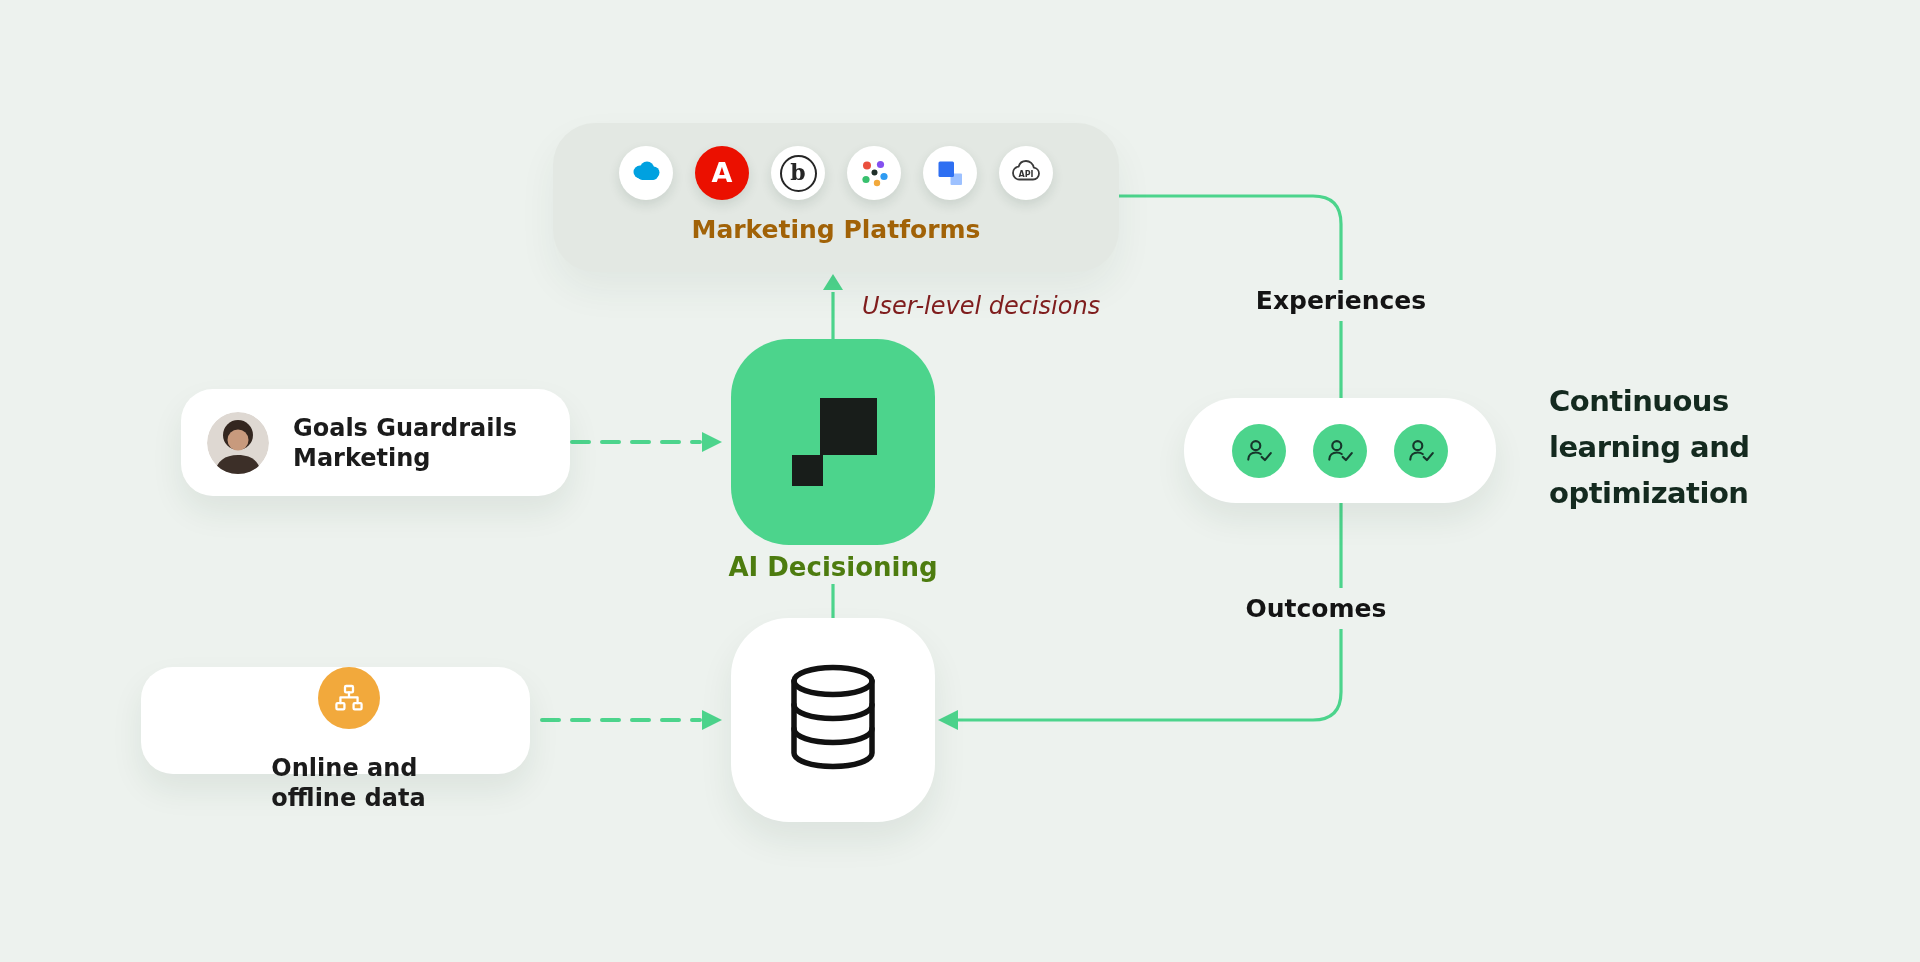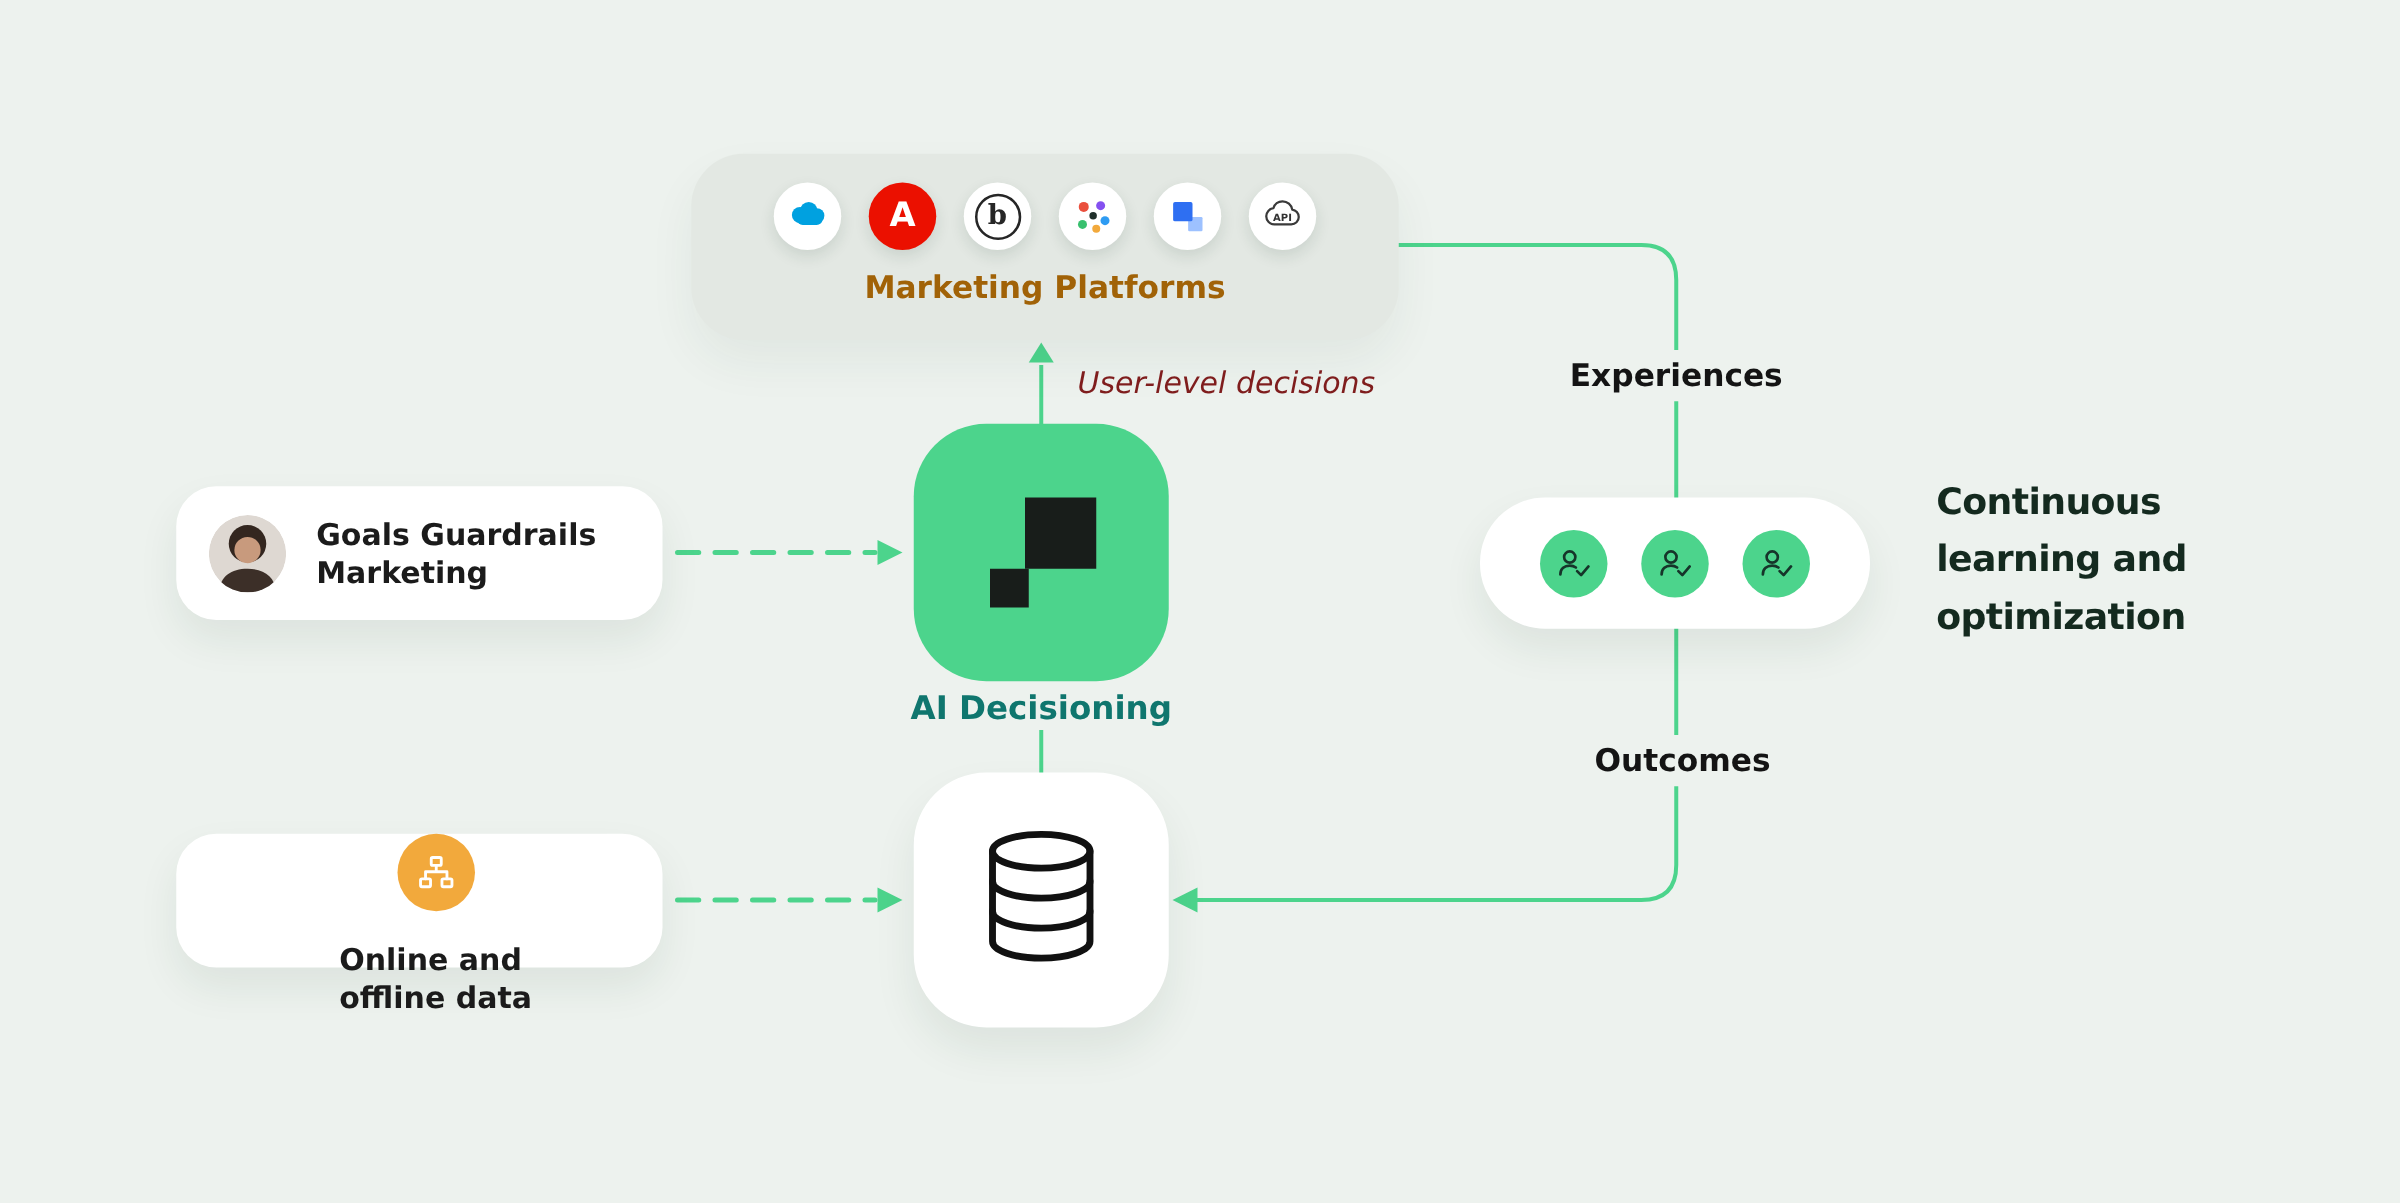--- a/index.html
+++ b/index.html
@@ -30,37 +30,37 @@
     align-items:center;justify-content:center;}
   .braze-b{font-family:"DejaVu Serif","Liberation Serif",serif;font-weight:bold;font-size:22px;
     color:#262626;line-height:1;transform:translateY(-1px);}
   .platforms-label{margin-top:15px;font-size:25px;font-weight:bold;color:#a16207;}
 
   
   .decisions-label{left:862px;top:292px;font-style:italic;font-size:24px;color:#7f1d1d;z-index:2;}
   .flow-label{font-size:25px;font-weight:bold;color:#141414;text-align:center;width:200px;
     background:var(--bg);padding:6px 0;z-index:2;}
   .exp-label{left:1241px;top:280px;}
-  .out-label{left:1246px;top:588px;}
+  .out-label{left:1216px;top:588px;}
 
   
   .ai-box{left:731px;top:339px;width:204px;height:206px;border-radius:58px;background:var(--green);}
   .sq-big{position:absolute;left:89px;top:59px;width:57px;height:57px;background:#181d1a;}
   .sq-small{position:absolute;left:61px;top:116px;width:31px;height:31px;background:#181d1a;}
   .ai-label{left:683px;top:552px;width:300px;text-align:center;font-size:26px;font-weight:bold;
-    color:#0f766e;z-index:2;}
+    color:#4d7c0f;z-index:2;}
 
   
   .db-card{left:731px;top:618px;width:204px;height:204px;border-radius:58px;background:#fff;
     display:flex;align-items:center;justify-content:center;box-shadow:0 18px 34px rgba(30,60,44,.08);}
 
   
   .card{left:141px;width:389px;height:107px;border-radius:32px;background:#fff;display:flex;
     align-items:center;padding-left:26px;gap:24px;box-shadow:0 16px 32px rgba(30,60,44,.08);}
-  .card1{top:389px;}
+  .card1{top:389px;margin-left:40px;}
   .card2{top:667px;flex-direction:column;}
   .card-text{font-size:24px;font-weight:bold;line-height:30px;color:#1b1b1b;}
   .avatar{width:62px;height:62px;border-radius:50%;overflow:hidden;flex:none;display:block;}
   .orange-badge{width:62px;height:62px;border-radius:50%;background:var(--orange);flex:none;
     display:flex;align-items:center;justify-content:center;}
 
   
   .pill{left:1184px;top:398px;width:312px;height:105px;border-radius:52px;background:#fff;
     display:flex;align-items:center;justify-content:center;gap:27px;
     box-shadow:0 16px 32px rgba(30,60,44,.08);}

